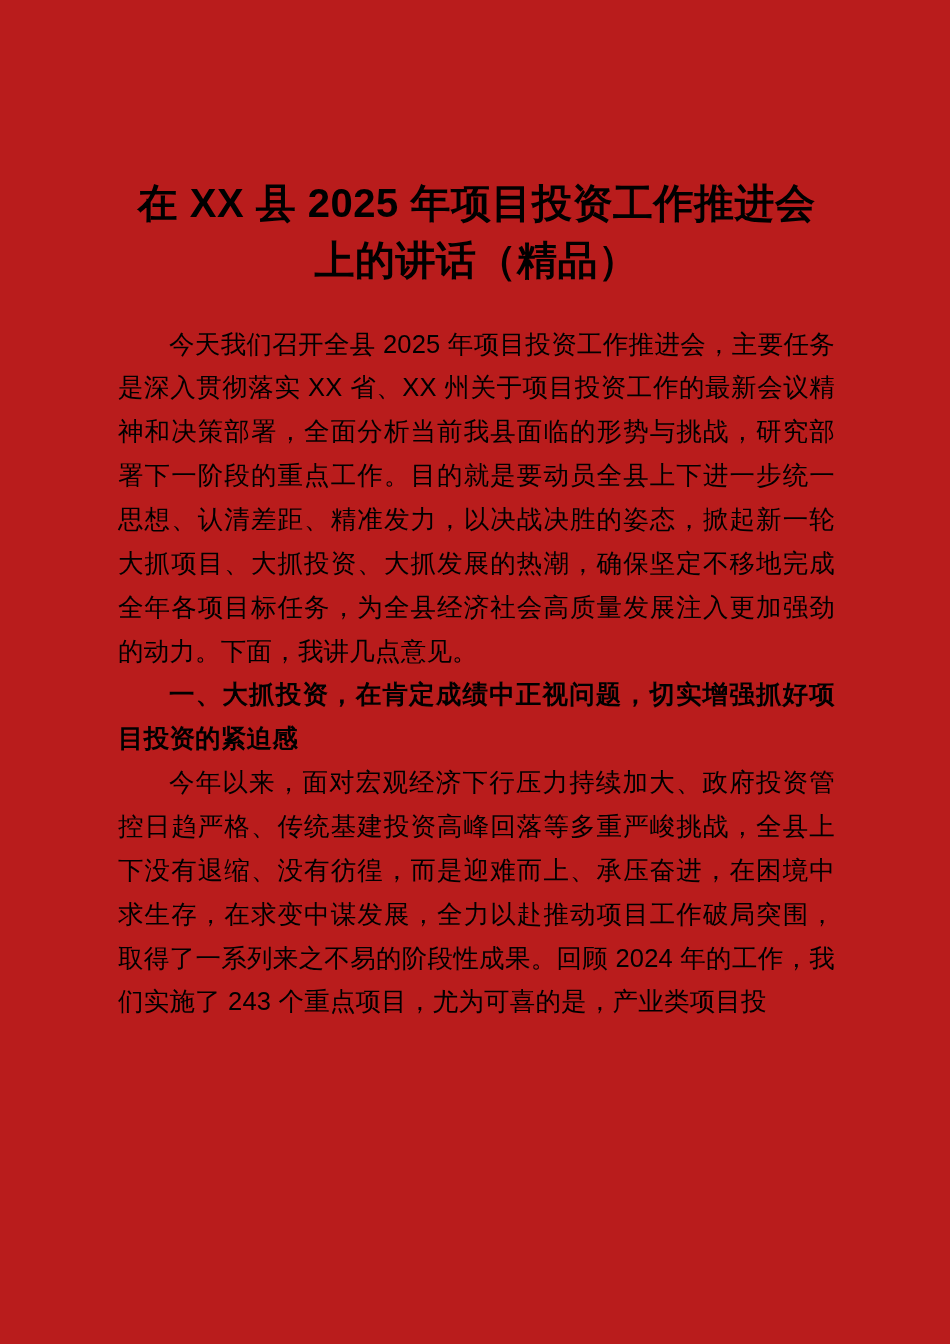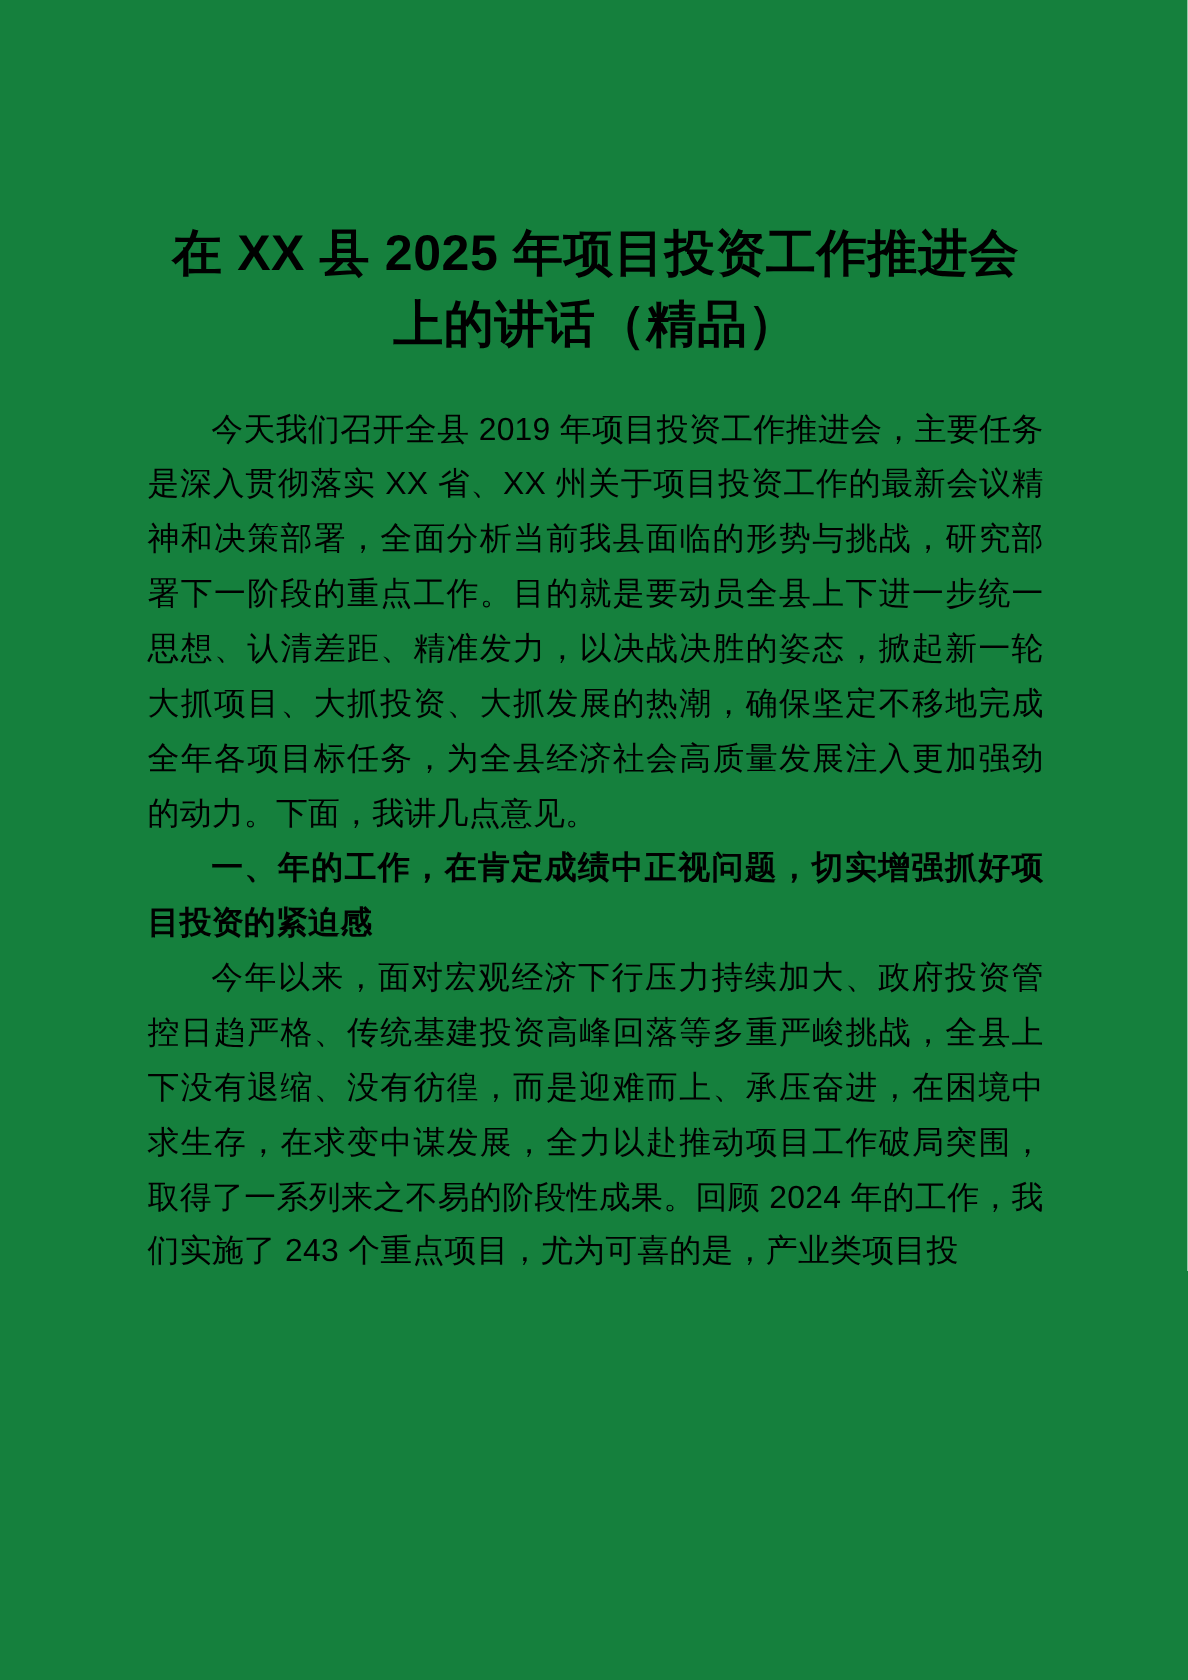--- a/index.html
+++ b/index.html
@@ -12,21 +12,21 @@
     height: 1344px;
     font-family: "Liberation Sans", sans-serif;
     color: #000000;
     overflow: hidden;
   }
   .page {
     width: 950px;
     height: 1344px;
     box-sizing: border-box;
     padding: 175px 115px 40px 118px;
-    background: #15803d;
+    background: #b91c1c;
     position: relative;
   }
   .doc-title {
     font-family: "Liberation Sans", sans-serif;
     font-weight: bold;
     font-size: 40px;
     line-height: 1.42;
     text-align: center;
     letter-spacing: 0.5px;
     margin: 0 0 34px 0;
@@ -59,19 +59,19 @@
   }
 </style>
 </head>
 <body>
 
 <div class="page">
 
   <h1 class="doc-title">在 XX 县 2025 年项目投资工作推进会上的讲话（精品）</h1>
 
 
-  <p class="body-para">今天我们召开全县 2019 年项目投资工作推进会，主要任务是深入贯彻落实 XX 省、XX 州关于项目投资工作的最新会议精神和决策部署，全面分析当前我县面临的形势与挑战，研究部署下一阶段的重点工作。目的就是要动员全县上下进一步统一思想、认清差距、精准发力，以决战决胜的姿态，掀起新一轮大抓项目、大抓投资、大抓发展的热潮，确保坚定不移地完成全年各项目标任务，为全县经济社会高质量发展注入更加强劲的动力。下面，我讲几点意见。</p>
+  <p class="body-para">今天我们召开全县 2025 年项目投资工作推进会，主要任务是深入贯彻落实 XX 省、XX 州关于项目投资工作的最新会议精神和决策部署，全面分析当前我县面临的形势与挑战，研究部署下一阶段的重点工作。目的就是要动员全县上下进一步统一思想、认清差距、精准发力，以决战决胜的姿态，掀起新一轮大抓项目、大抓投资、大抓发展的热潮，确保坚定不移地完成全年各项目标任务，为全县经济社会高质量发展注入更加强劲的动力。下面，我讲几点意见。</p>
 
-  <p class="heading-para">一、年的工作，在肯定成绩中正视问题，切实增强抓好项目投资的紧迫感</p>
+  <p class="heading-para">一、大抓投资，在肯定成绩中正视问题，切实增强抓好项目投资的紧迫感</p>
 
   <p class="body-para">今年以来，面对宏观经济下行压力持续加大、政府投资管控日趋严格、传统基建投资高峰回落等多重严峻挑战，全县上下没有退缩、没有彷徨，而是迎难而上、承压奋进，在困境中求生存，在求变中谋发展，全力以赴推动项目工作破局突围，取得了一系列来之不易的阶段性成果。回顾 2024 年的工作，我们实施了 243 个重点项目，尤为可喜的是，产业类项目投</p>
 
 </div>
 
 </body></html>

